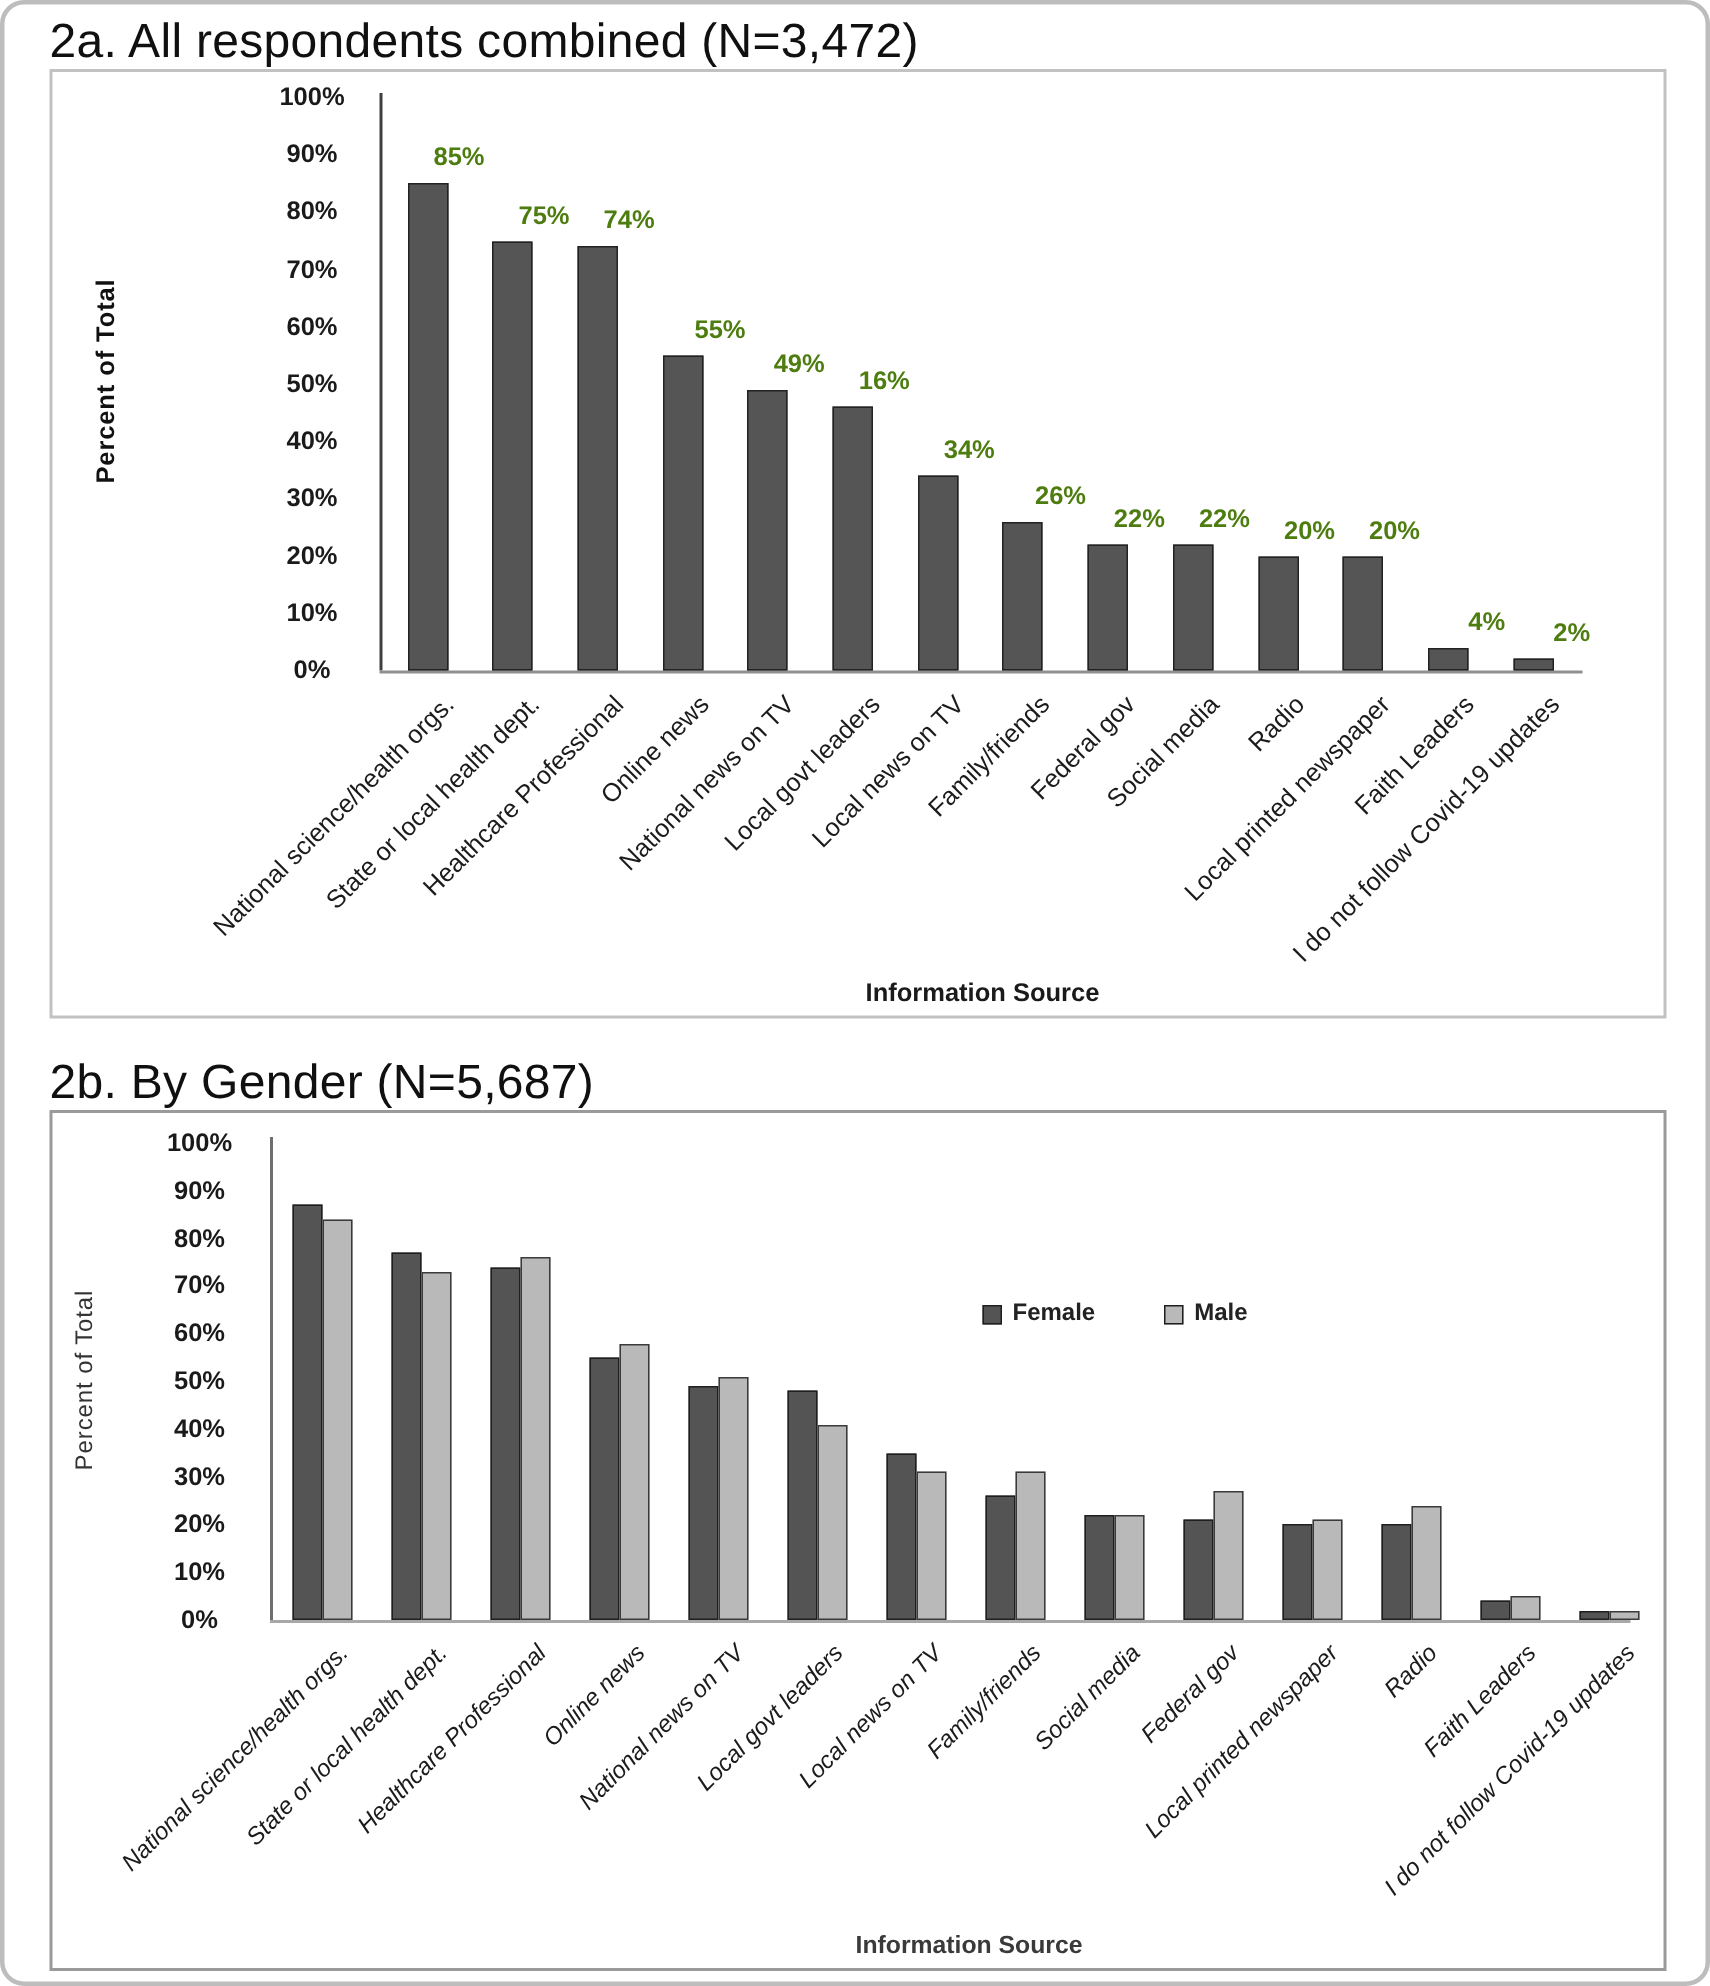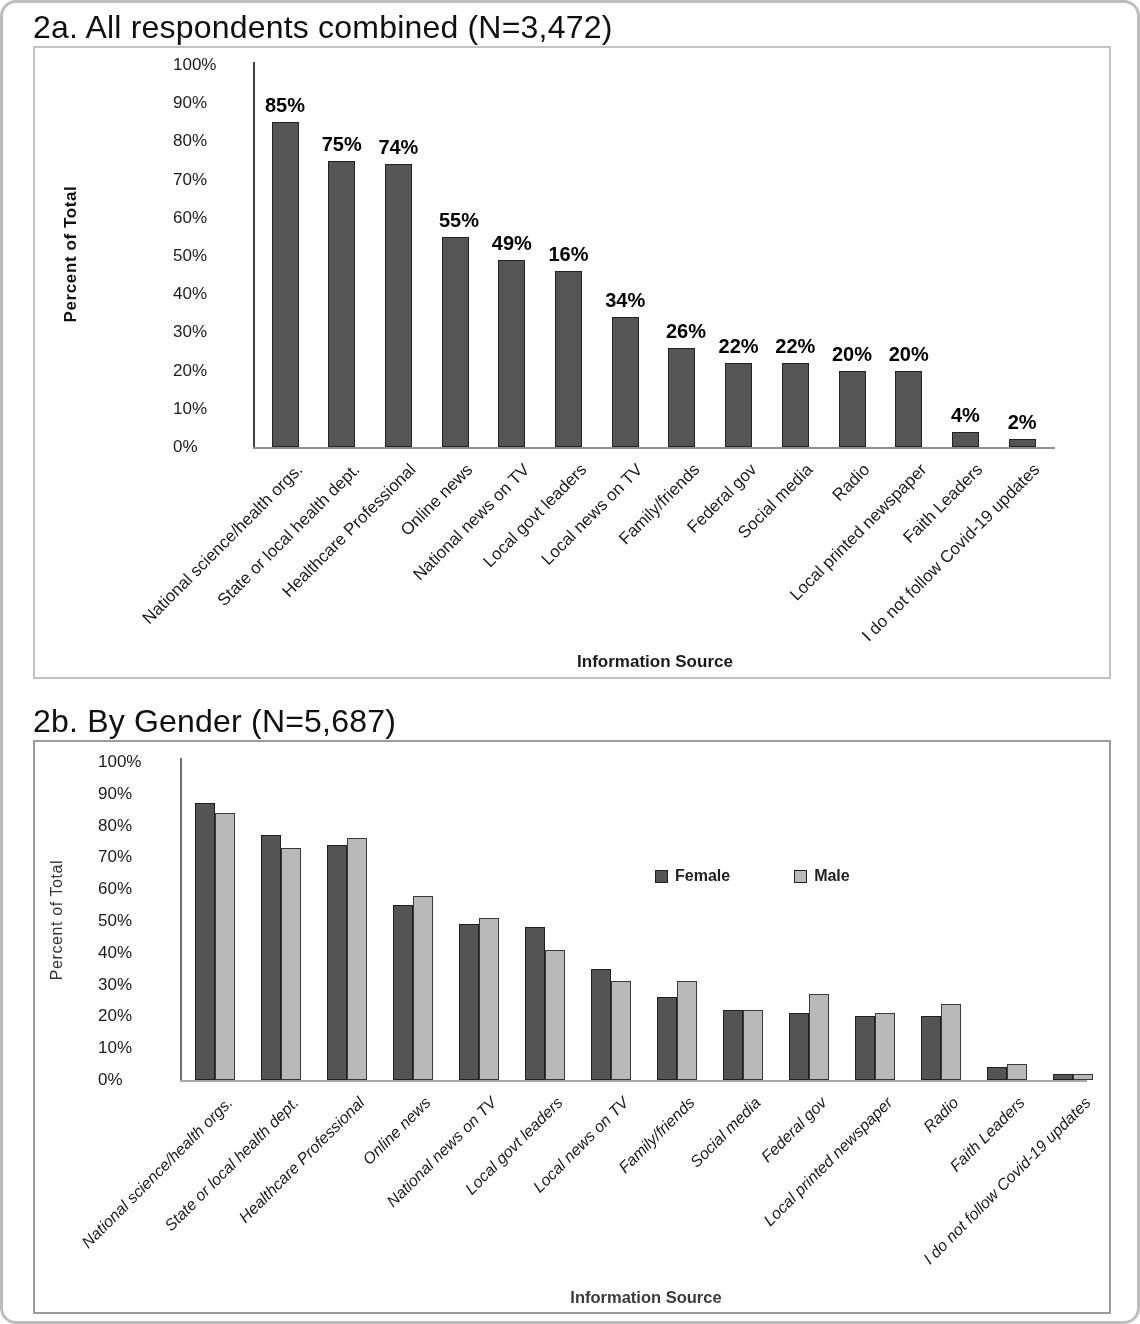--- a/index.html
+++ b/index.html
@@ -5,38 +5,38 @@
   html,body{margin:0;padding:0;background:#ffffff;}
   body{width:1140px;height:1324px;font-family:"Liberation Sans",sans-serif;}
   #card{position:relative;width:1140px;height:1324px;box-sizing:border-box;
         border:3px solid #bdbdbd;border-radius:16px;overflow:hidden;background:#fff;}
   .panel-title{position:absolute;font-size:32px;color:#101010;font-weight:400;
                letter-spacing:0.2px;white-space:nowrap;}
   .frame{position:absolute;box-sizing:border-box;background:#fff;}
   #frameA{left:30px;top:43px;width:1078px;height:633px;border:2px solid #c2c2c2;}
   #frameB{left:30px;top:737px;width:1078px;height:574px;border:2px solid #9a9a9a;}
   .axis{position:absolute;}
-  .tick{position:absolute;text-align:left;font-size:17px;font-weight:400;color:#1a1a1a;
+  .tick{position:absolute;text-align:center;font-size:17px;font-weight:700;color:#1a1a1a;
         height:20px;line-height:20px;}
   .bar{position:absolute;box-sizing:border-box;}
-  .vlabel{position:absolute;text-align:center;font-size:20px;font-weight:700;color:#000000;
+  .vlabel{position:absolute;text-align:right;font-size:17px;font-weight:700;color:#4d7c0f;
           height:20px;line-height:20px;}
   .xcat{position:absolute;white-space:nowrap;text-align:right;
         transform:rotate(-45deg);transform-origin:100% 0;color:#1b1b1b;
         height:20px;line-height:20px;}
   .xcatA{font-size:17px;}
   .xcatB{font-size:16px;font-style:italic;}
   .ytitle{position:absolute;width:170px;text-align:center;white-space:nowrap;
           transform:rotate(-90deg);height:20px;line-height:20px;}
   .ytitleA{font-size:17px;font-weight:700;color:#111;letter-spacing:0.6px;}
   .ytitleB{font-size:16px;font-weight:400;color:#333;letter-spacing:0.6px;}
   .xtitle{position:absolute;width:800px;text-align:center;font-weight:700;}
   .xtitleA{font-size:17px;color:#1a1a1a;}
   .xtitleB{font-size:16.5px;color:#3a3a3a;}
-  .legend{position:absolute;display:flex;gap:64px;align-items:flex-start;}
+  .legend{position:absolute;display:flex;gap:46px;align-items:flex-start;}
   .legend-item{display:flex;align-items:center;gap:7px;font-size:16px;font-weight:600;color:#222;}
   .swatch{width:13px;height:13px;box-sizing:border-box;border:1px solid #1f1f1f;}
 </style>
 </head>
 <body>
 
 <div id="card">
 
   <div class="panel-title" style="left:30px;top:6px;">2a. All respondents combined (N=3,472)</div>
   <div class="frame" id="frameA">

